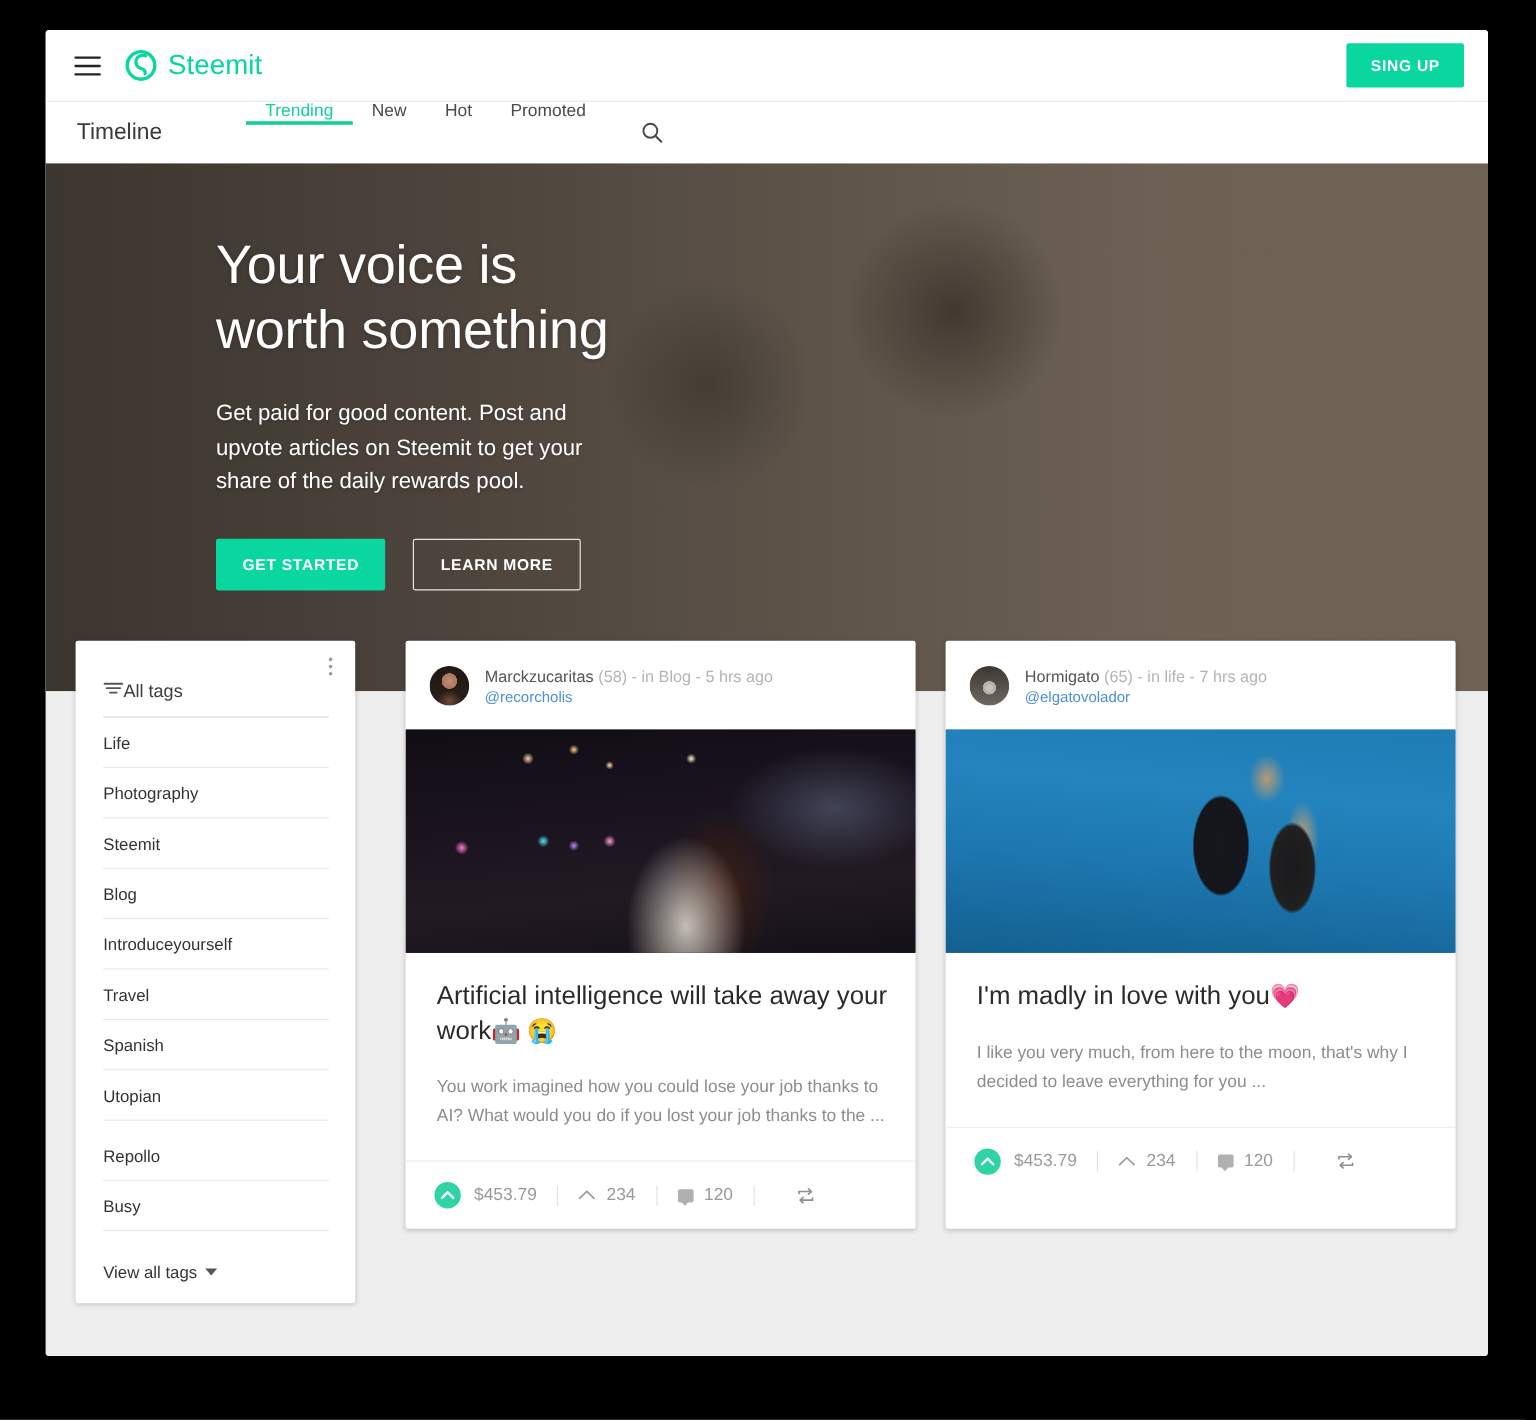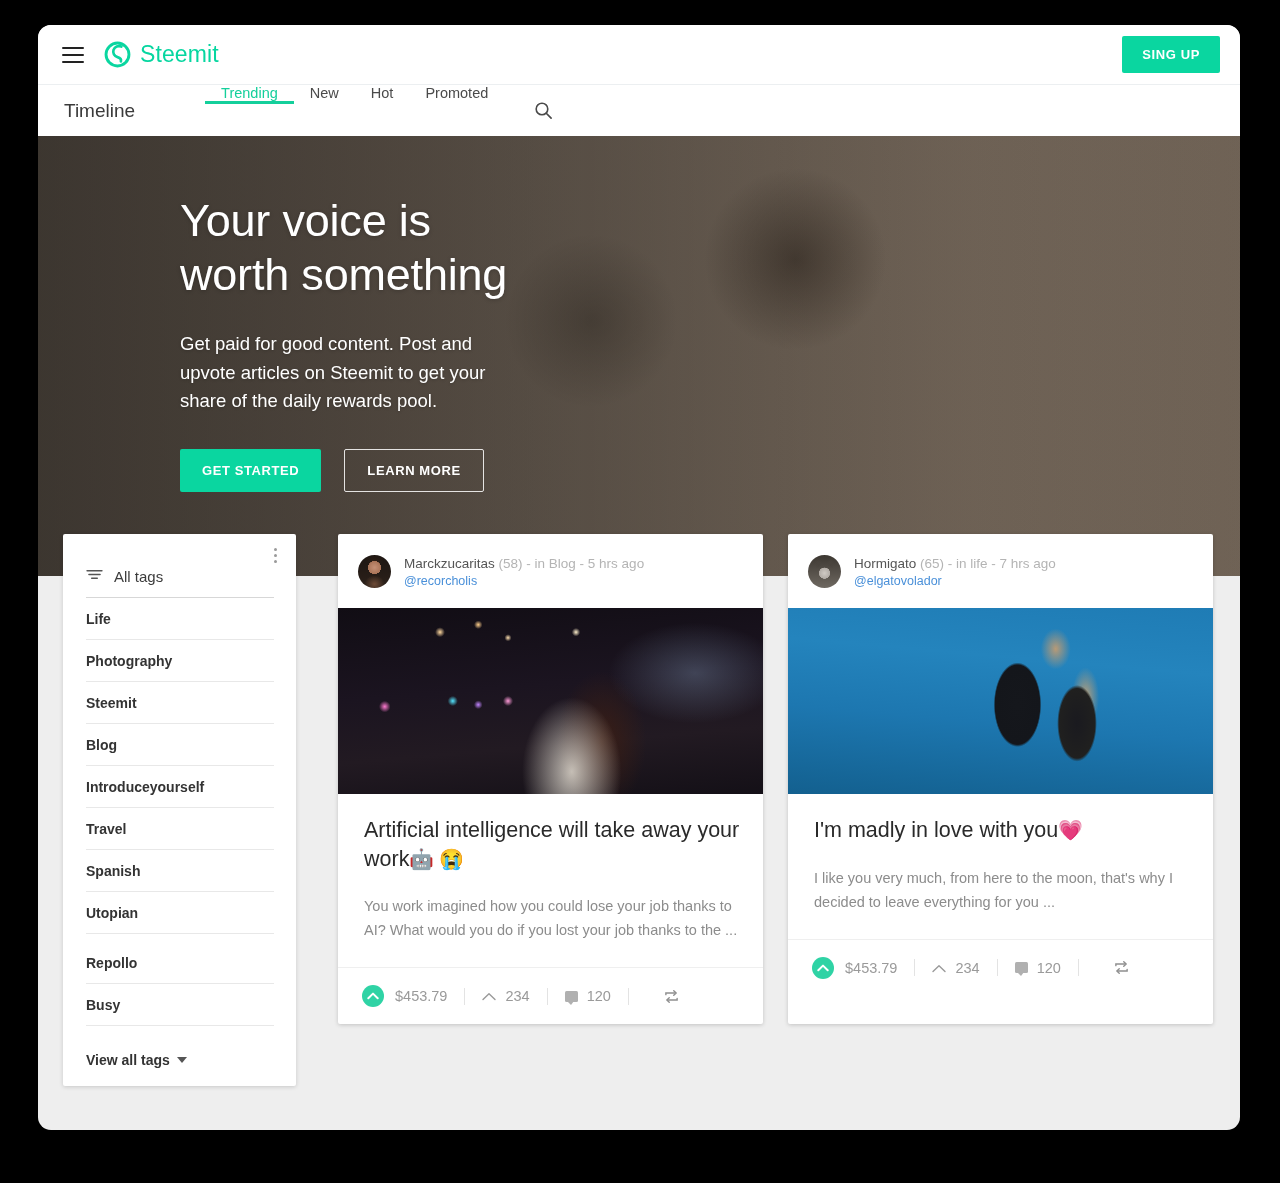--- a/index.html
+++ b/index.html
@@ -9,21 +9,21 @@
     font-family: "Liberation Sans", sans-serif;
     overflow: hidden;
   }
 
   
   .window {
     position: absolute;
     left: 38px; top: 25px;
     width: 1202px; height: 1105px;
     background: #eeeeee;
-    border-radius: 13px;
+    border-radius: 3px;
     overflow: hidden;
     box-shadow: 0 2px 10px rgba(0,0,0,.35);
   }
 
   
   .topbar {
     height: 59px;
     background: #fff;
     display: flex;
     align-items: center;
@@ -183,26 +183,26 @@
     flex: none;
   }
   .kebab {
     position: absolute; right: 12px; top: 10px;
     width: 18px; height: 22px;
     display: flex; flex-direction: column; align-items: center;
     justify-content: center; gap: 3px; cursor: pointer;
   }
   .kebab i { width: 3px; height: 3px; background: #9a9a9a; border-radius: 50%; display:block;}
   .alltags-row {
-    display: flex; align-items: center; gap: 11px;
+    display: flex; align-items: center; 
     padding: 33px 22px 12px 23px;
     cursor: pointer;
   }
   .alltags-label { font-size: 15px; color: #3c3c3c; }
-  .tag-list { padding: 0 22px 0 23px; font-weight: bold; }
+  .tag-list { padding: 0 22px 0 23px; }
   .tag-item {
     font-size: 14px;
     color: #333;
     padding: 13px 0 12px;
     border-top: 1px solid #e8e8e8;
     cursor: pointer;
   }
   .tag-item.gap { padding-top: 21px; }
   .tag-item:first-child { border-top: 1px solid #d7d7d7; }
   .viewall {

